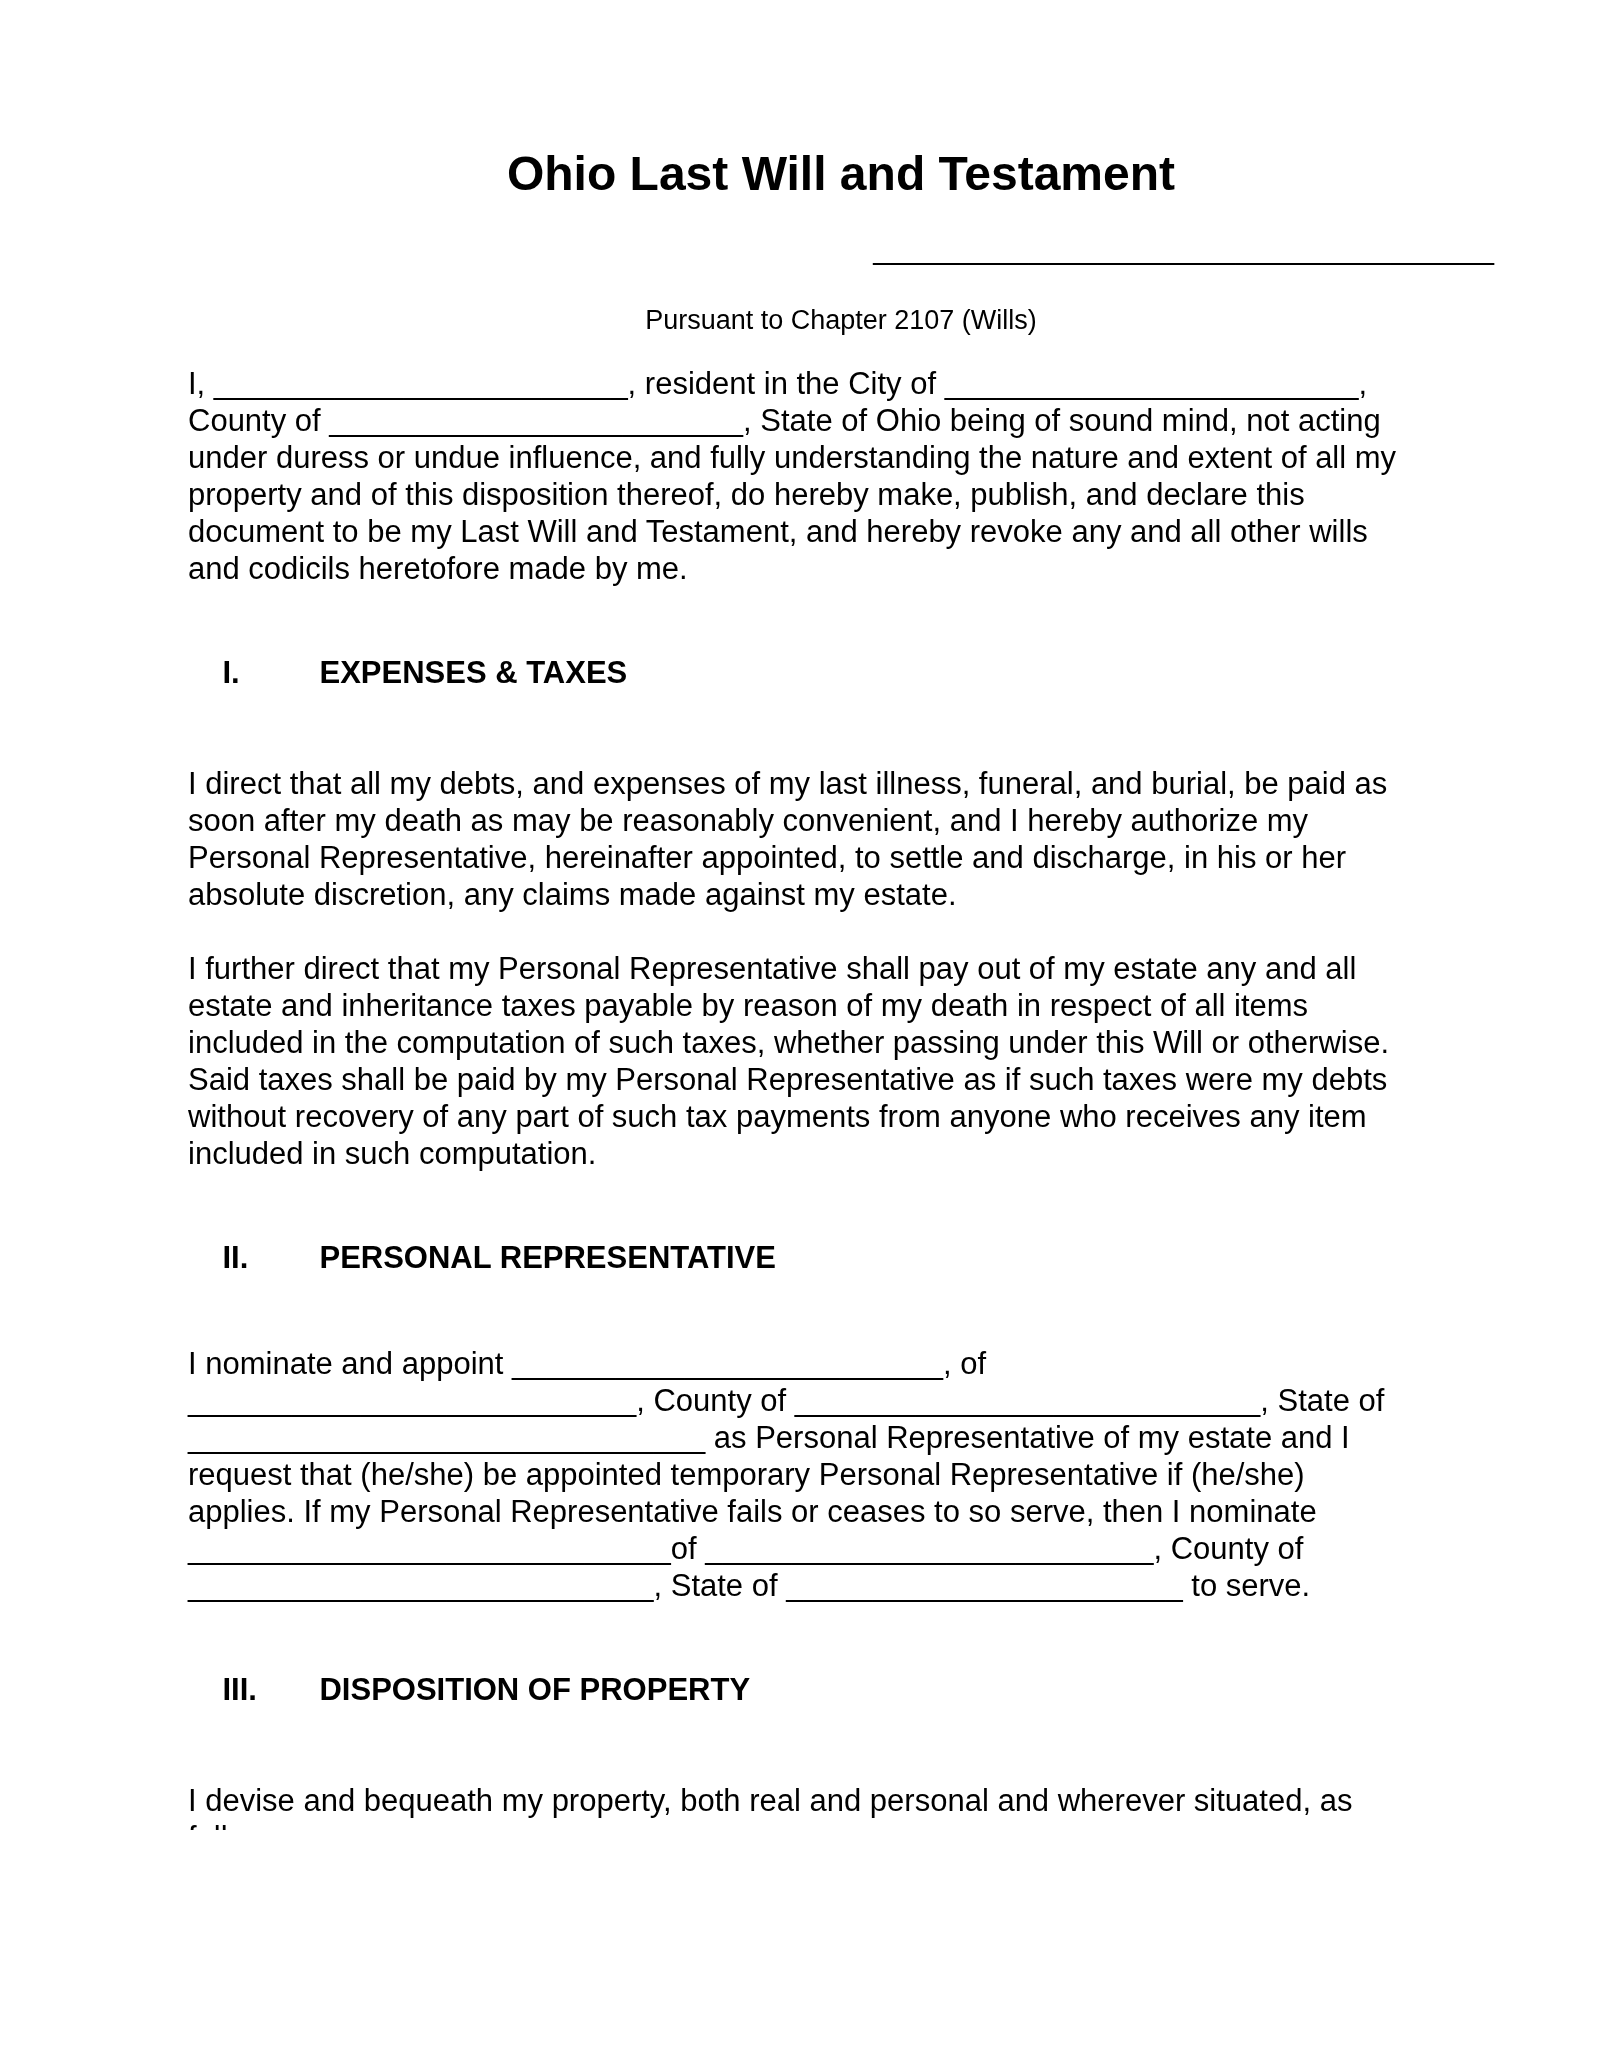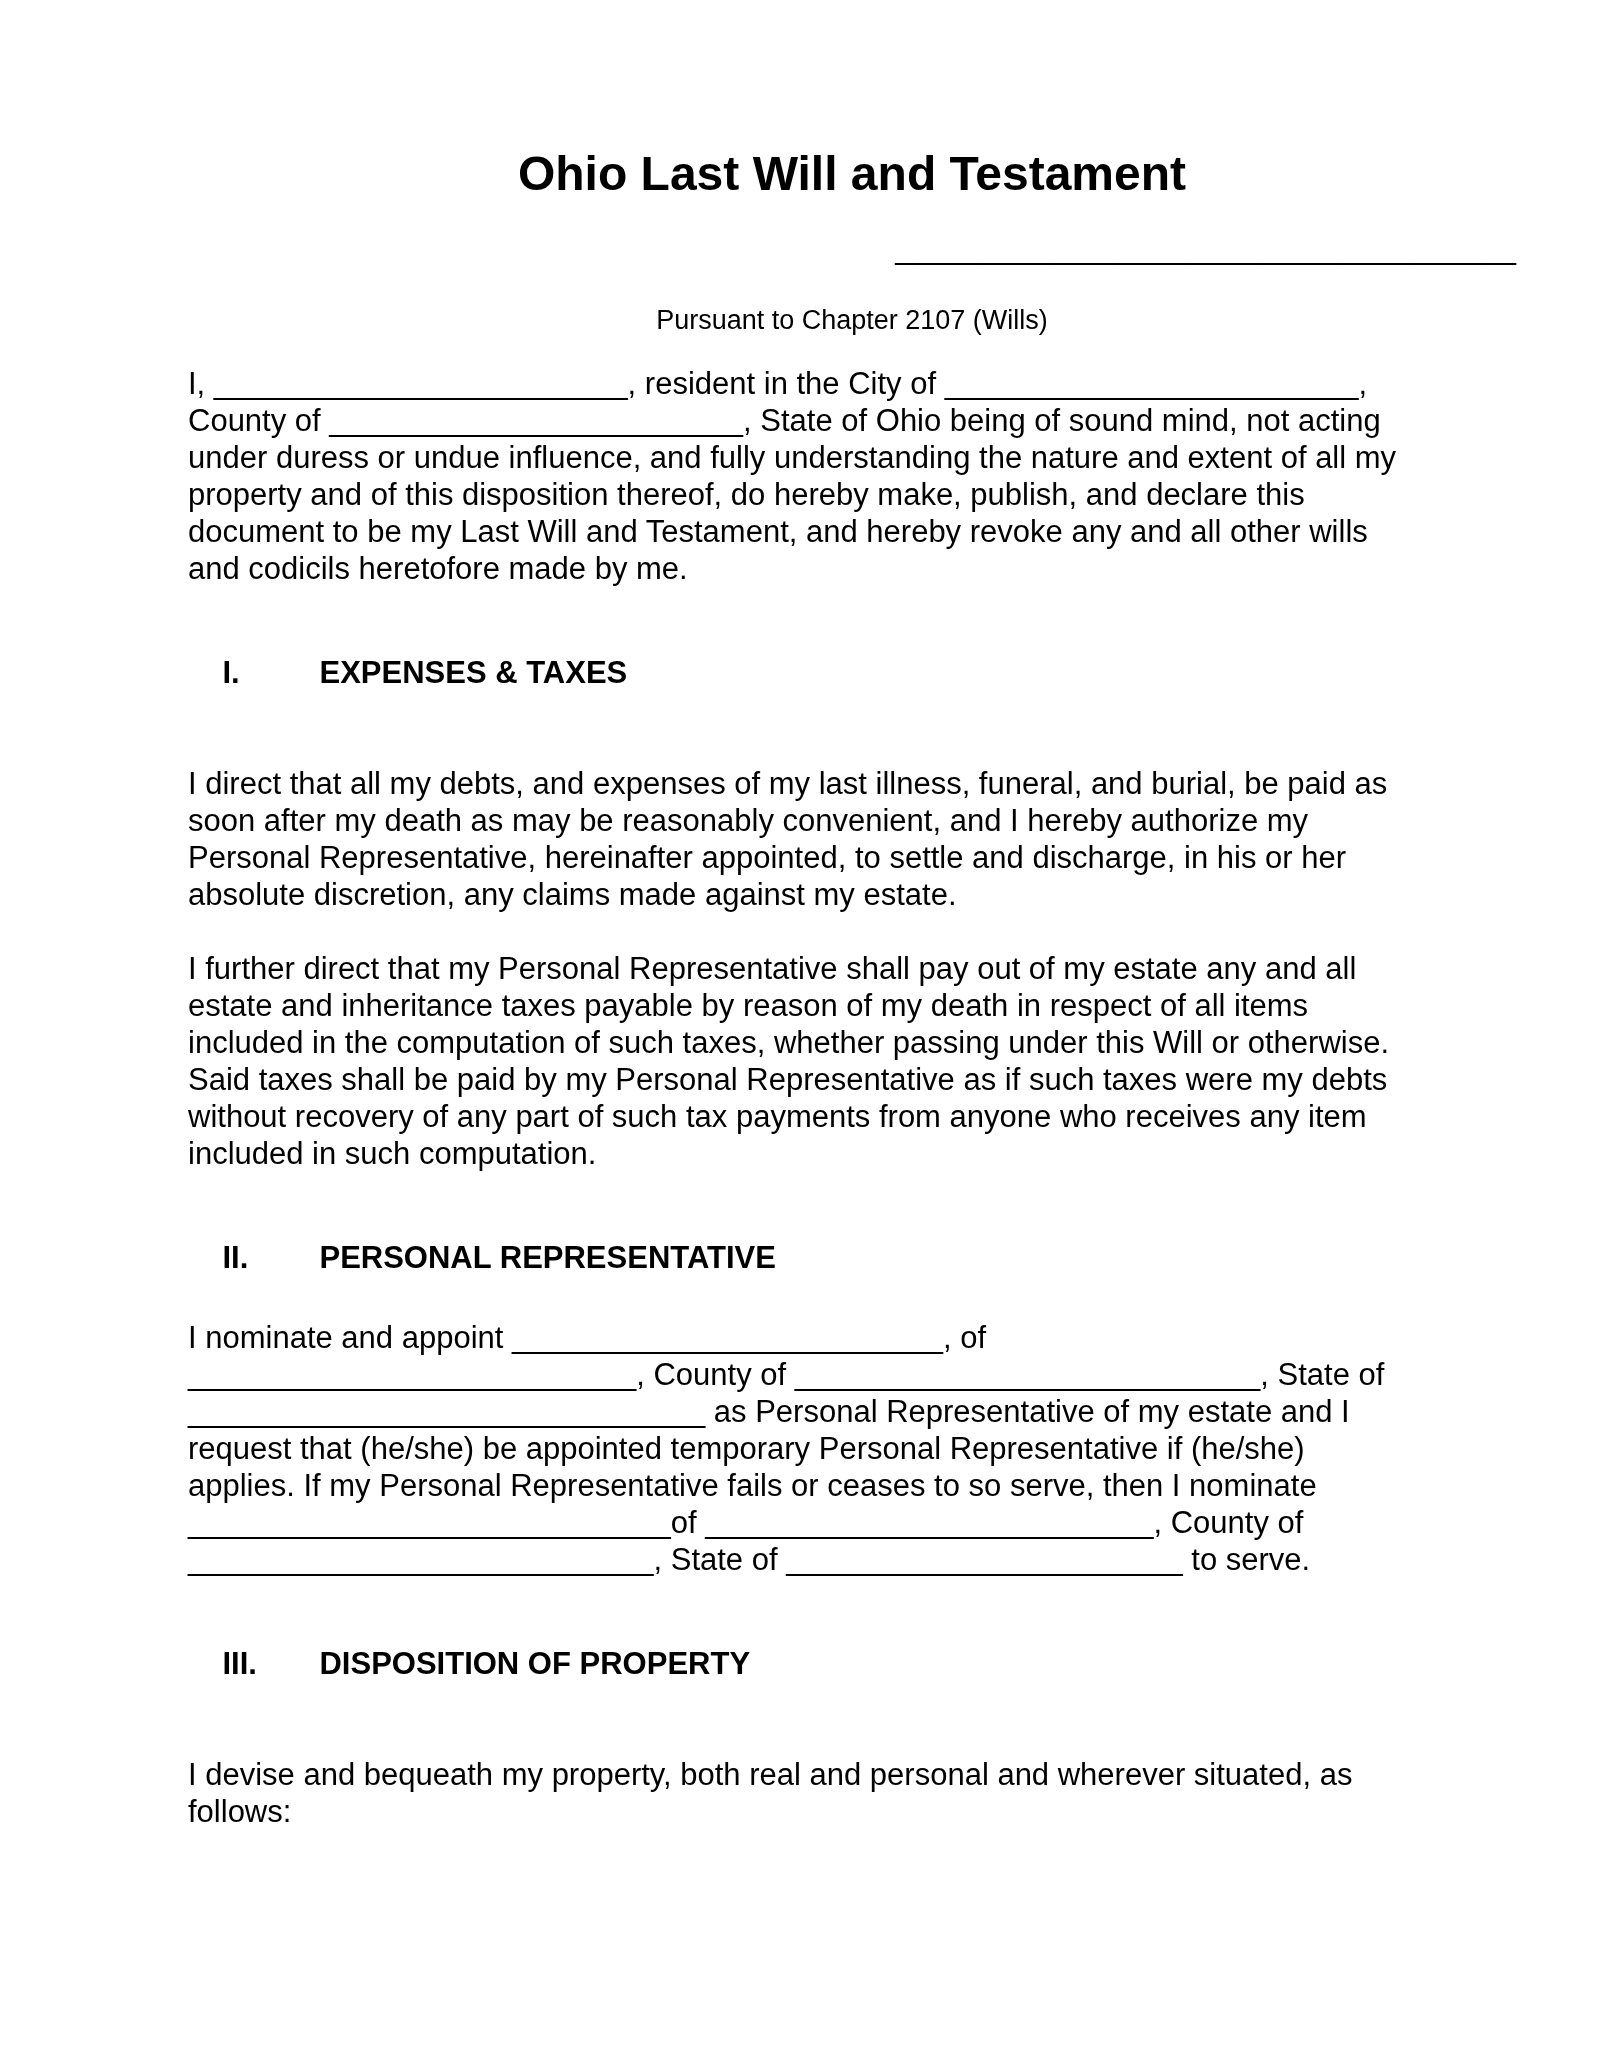--- a/index.html
+++ b/index.html
@@ -5,21 +5,21 @@
   html, body {
     margin: 0;
     padding: 0;
     background: #ffffff;
   }
   .page {
     position: relative;
     width: 1600px;
     height: 1830px;
     box-sizing: border-box;
-    padding: 146px 84px 0 188px;
+    padding: 146px 106px 0 188px;
     background: #ffffff;
     color: #000000;
     font-family: "Liberation Sans", "DejaVu Sans", sans-serif;
     overflow: hidden;
   }
   .doc-title {
     font-size: 48px;
     font-weight: bold;
     line-height: 56px;
     text-align: center;
@@ -47,21 +47,21 @@
     text-align: center;
     white-space: pre;
   }
   .para {
     font-size: 31px;
     line-height: 37px;
   }
   .para .line { white-space: pre; }
   .mt-opening { margin-top: 28px; }
   .mt-full { margin-top: 37px; }
-  .mt-half { margin-top: 6px; }
+  .mt-half { margin-top: 32px; }
   .mt-benef-para { margin-top: 32px; }
   .section-heading {
     margin-top: 30px;
     font-size: 31px;
     font-weight: bold;
     line-height: 37px;
     white-space: pre;
   }
   .section-heading .numeral {
     display: inline-block;

